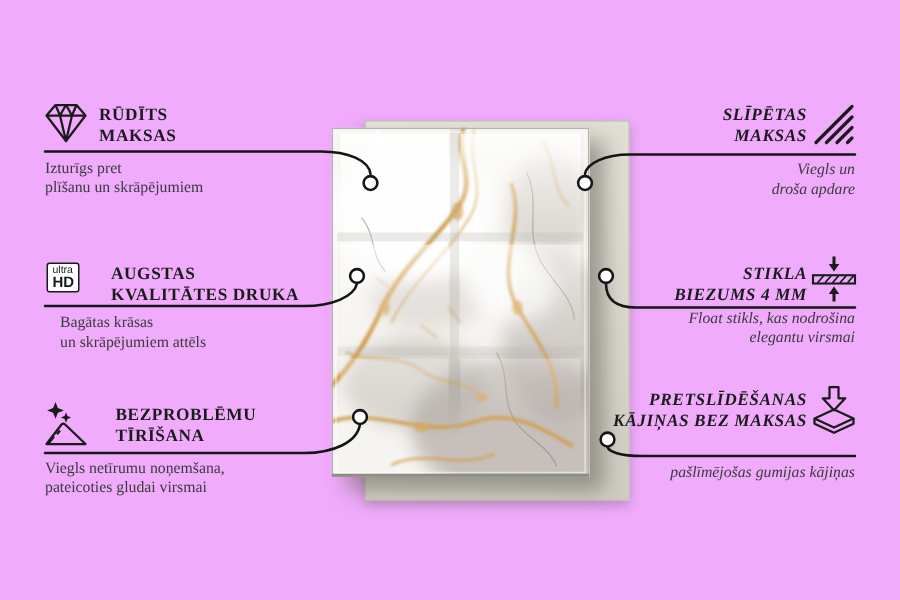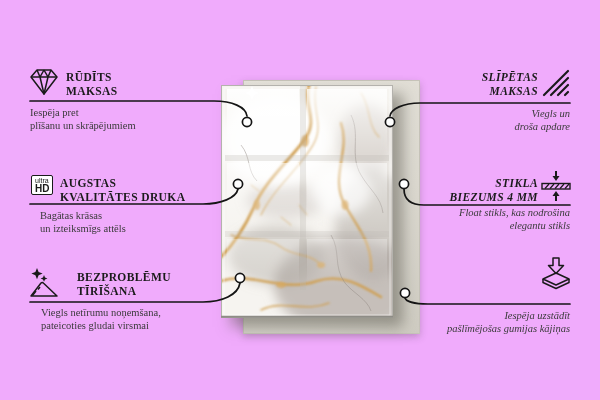--- a/index.html
+++ b/index.html
@@ -129,52 +129,52 @@
     <svg width="32" height="32" viewBox="0 0 32 30" fill="none" stroke="#1a1a1a" stroke-width="1.5" stroke-linejoin="round">
       <path d="M9 3 H23 L29 10 L16 27 L3 10 Z"></path>
       <path d="M3 10 H29 M9 3 L12 10 L16 27 L20 10 L23 3 M16 3 L12 10 M16 3 L20 10"></path>
     </svg>
   </div>
   <div class="c-title" style="left:66px;top:70px">
     <div>RŪDĪTS</div>
     <div>MAKSAS</div>
   </div>
   <div class="c-desc" style="left:30px;top:107px">
-    <div>Iespēja pret</div>
+    <div>Izturīgs pret</div>
     <div>plīšanu un skrāpējumiem</div>
   </div>
 
   <div class="icon" style="left:31px;top:175px">
     <span class="uhd">
       <span class="u">ultra</span>
       <span class="h">HD</span>
     </span>
   </div>
-  <div class="c-title" style="left:60px;top:176px">
+  <div class="c-title" style="left:74px;top:176px">
     <div>AUGSTAS</div>
     <div>KVALITĀTES DRUKA</div>
   </div>
   <div class="c-desc" style="left:40px;top:210px">
     <div>Bagātas krāsas</div>
-    <div>un izteiksmīgs attēls</div>
+    <div>un skrāpējumiem attēls</div>
   </div>
 
   <div class="icon" style="left:28px;top:265px">
     <svg width="32" height="34" viewBox="0 0 32 34" fill="none" stroke="#1a1a1a" stroke-width="1.5" stroke-linejoin="round">
       <path d="M3 31 L13 18 Q14.2 16.8 15.6 18.2 L29 31 Z"></path>
       <path d="M8 26 l-3.5 4.5 M12 22 l-2 2.5"></path>
       <path d="M9 3 l1.6 4 4 1.6 -4 1.6 -1.6 4 -1.6 -4 -4 -1.6 4 -1.6 Z" fill="#1a1a1a" stroke="none"></path>
       <path d="M16 10 l1 2.4 2.4 1 -2.4 1 -1 2.4 -1 -2.4 -2.4 -1 2.4 -1 Z" fill="#1a1a1a" stroke="none"></path>
     </svg>
   </div>
   <div class="c-title" style="left:77px;top:270px">
     <div>BEZPROBLĒMU</div>
     <div>TĪRĪŠANA</div>
   </div>
-  <div class="c-desc" style="left:41px;top:307px">
+  <div class="c-desc" style="left:30px;top:307px">
     <div>Viegls netīrumu noņemšana,</div>
     <div>pateicoties gludai virsmai</div>
   </div>
 
   <div class="icon" style="right:28px;top:66px">
     <svg width="32" height="32" viewBox="0 0 32 32" fill="none" stroke="#1a1a1a" stroke-width="2.2" stroke-linecap="round">
       <path d="M4 29 L28 5"></path>
       <path d="M11 29 L28 12"></path>
       <path d="M18 29 L28 19"></path>
       <path d="M25 29 L28 26"></path>
@@ -204,28 +204,31 @@
         </g>
       </g>
     </svg>
   </div>
   <div class="c-title right-al" style="right:62px;top:176px">
     <div>STIKLA</div>
     <div>BIEZUMS 4 MM</div>
   </div>
   <div class="c-desc right-al" style="right:30px;top:207px">
     <div>Float stikls, kas nodrošina</div>
-    <div>elegantu stikls</div>
+    <div>elegantu virsmai</div>
   </div>
 
   <div class="icon" style="right:28px;top:256px">
     <svg width="32" height="36" viewBox="0 0 32 36" fill="none" stroke="#1a1a1a" stroke-width="1.5" stroke-linejoin="round">
       <path d="M13 2 h6 v7.5 h4.5 L16 17.5 L8.5 9.5 H13 Z"></path>
       <path d="M16 17 L29 23 L16 29 L3 23 Z"></path>
       <path d="M3 23 v3.5 L16 32.5 L29 26.5 V23"></path>
     </svg>
   </div>
+  <div class="c-title right-al" style="right:62px;top:260px">
+    <div>PRETSLĪDĒŠANAS</div>
+    <div>KĀJIŅAS BEZ MAKSAS</div>
+  </div>
   <div class="c-desc right-al" style="right:30px;top:310px">
-    <div>Iespēja uzstādīt</div>
     <div>pašlīmējošas gumijas kājiņas</div>
   </div>
 
 </div>
 
 </body></html>

